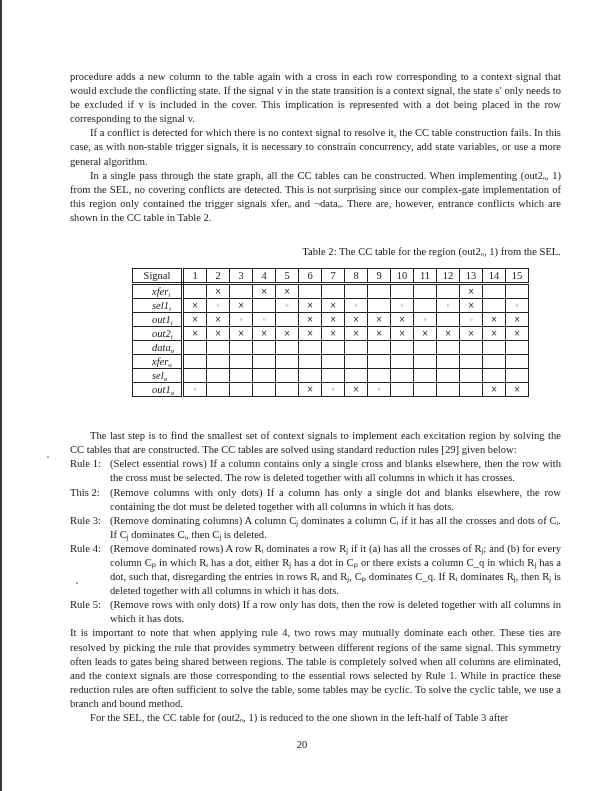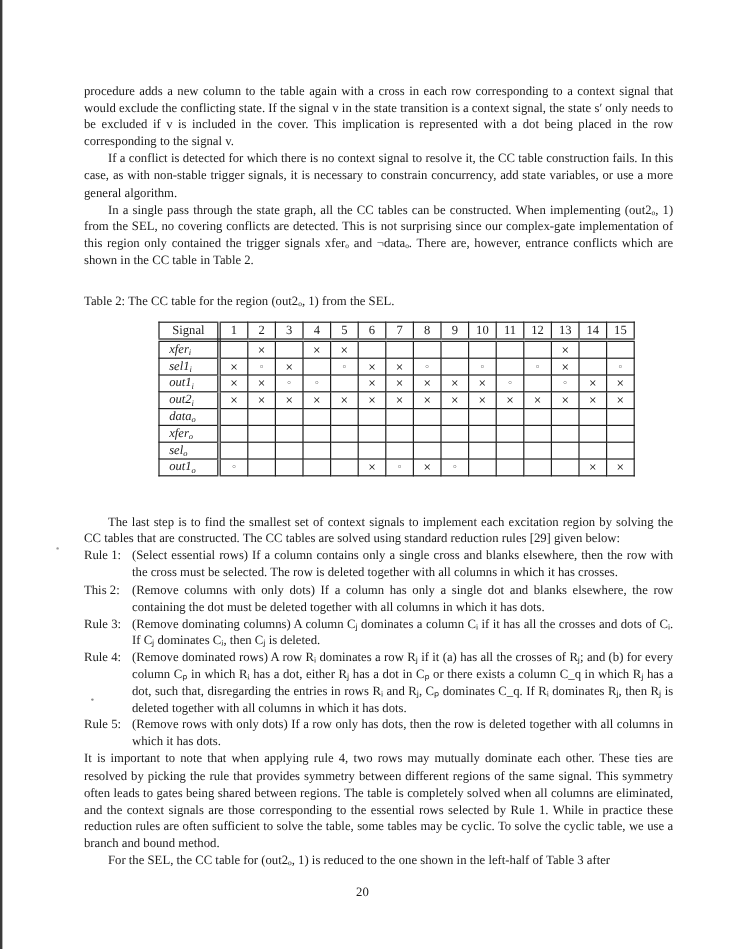--- a/index.html
+++ b/index.html
@@ -12,33 +12,33 @@
   }
   .page {
     position: absolute; left: 70px; top: 70px; width: 491px;
     font-size: 10.6px; line-height: 14.1px;
   }
   p { margin: 0; text-align: justify; }
   .indent { text-indent: 20px; }
   sub { font-size: 7px; vertical-align: -2px; line-height: 0; }
 
   .caption {
-    text-align: left; margin-top: 20px; margin-bottom: 9px;
+    text-align: right; margin-top: 20px; margin-bottom: 9px;
   }
   table.cc {
     border-collapse: collapse; margin: 0 auto 0 auto; margin-left: 62px;
     font-size: 10.5px;
   }
   table.cc td, table.cc th {
     border: 1px solid #222; height: 13px; padding: 0;
     text-align: center; font-weight: normal; line-height: 12px;
   }
   table.cc th.num { width: 22px; }
   table.cc th.sig { width: 48px; text-align: center; }
-  table.cc td.sig { text-align: left; padding-left: 8px; font-style: italic; }
+  table.cc td.sig { text-align: left; padding-left: 19px; font-style: italic; }
   table.cc .dbl-right { border-right: 3px double #222; }
   table.cc tr.head th { border-bottom: 3px double #222; }
   table.cc td.mark { font-family: "DejaVu Sans", sans-serif; font-size: 8px; }
 
   .after-table { margin-top: 32px; }
   .rule { display: flex; text-align: justify; }
   .rule .rlabel { flex: 0 0 40px; white-space: nowrap; }
   .rule .rtext { flex: 1; text-align: justify; }
   .noindent { text-indent: 0; }
   .pagenum { position: absolute; left: 0; width: 604px; top: 739px; text-align: center; font-size: 10.6px; }

